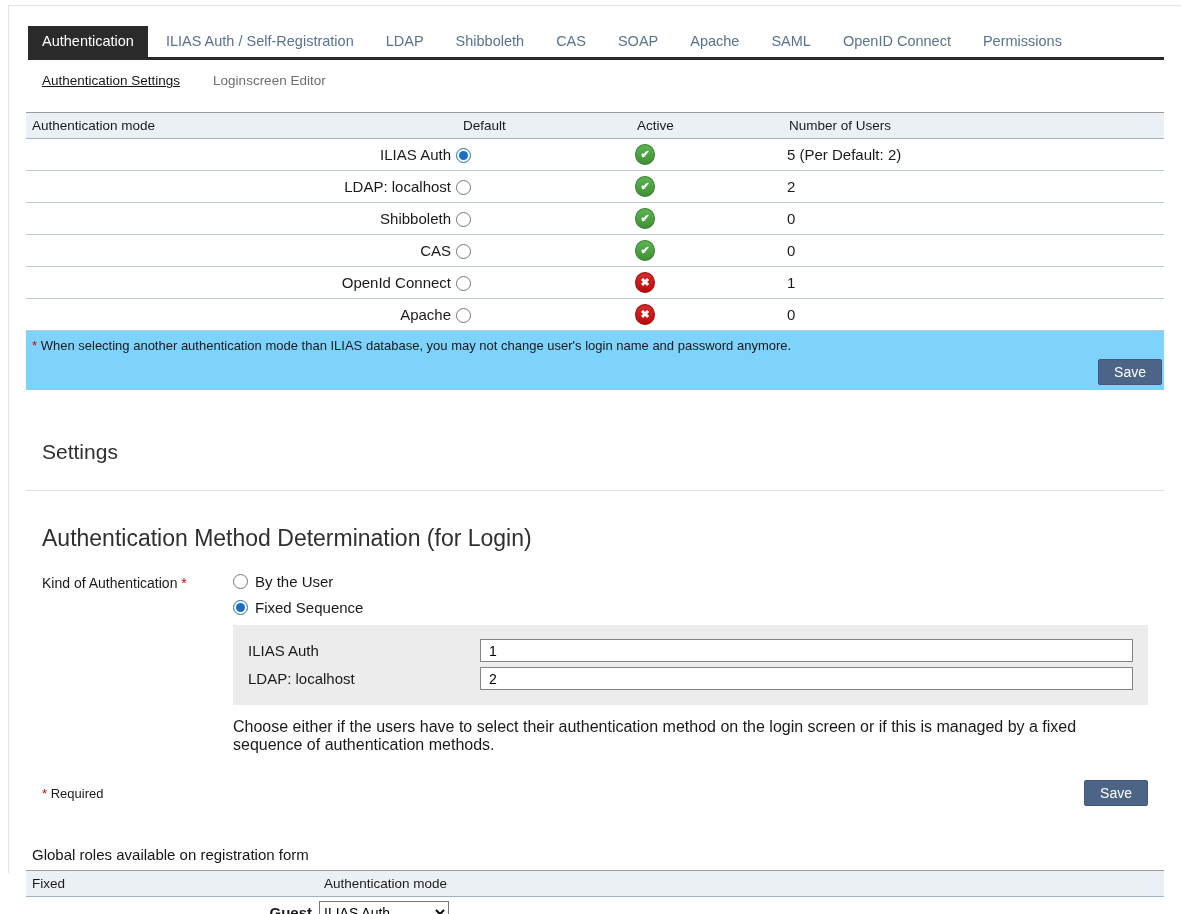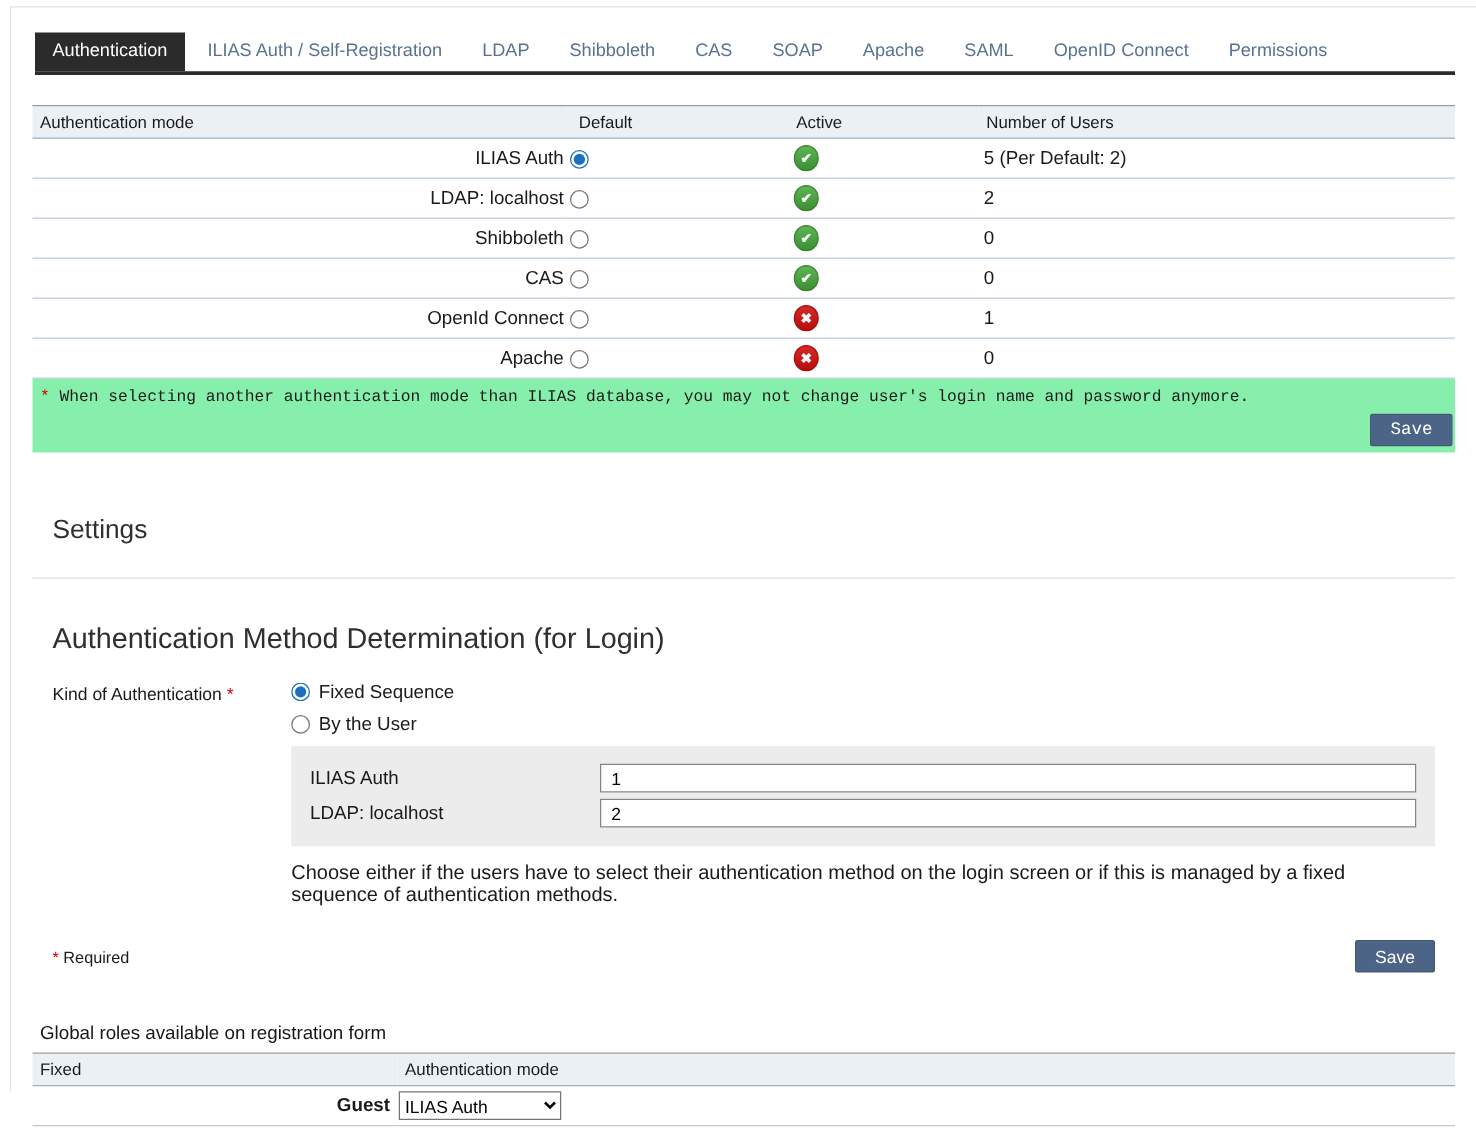--- a/index.html
+++ b/index.html
@@ -41,21 +41,21 @@
   td.c-act  { padding-left: 7px; }
   td.c-usr  { padding-left: 4px; }
 
   input[type="radio"] { width: 15px; height: 15px; accent-color: #1a6fc0; vertical-align: middle; cursor: pointer; }
 
   .ico { display: inline-flex; width: 20px; height: 21px; border-radius: 50%;
          align-items: center; justify-content: center; color: #fff; font-size: 11px; font-weight: bold; }
   .ico.ok { background: linear-gradient(#5cb553, #3e8f36); border: 1px solid #38812f; }
   .ico.no { background: linear-gradient(#d62a2a, #b80d0d); border: 1px solid #a40c0c; }
 
-  .tbl-foot { background: #86efac; padding: 7px 2px 5px 6px; font-family: Liberation Mono, monospace; }
+  .tbl-foot { background: #7dd3fc; padding: 7px 2px 5px 6px; }
   .footnote { font-size: 13px; line-height: 15px; color: #1a1a1a; }
   .marker { color: #d40000; }
   .btn-row { display: flex; justify-content: flex-end; margin-top: 6px; }
 
   .btn { background: #4c6586; color: #ffffff; border: 1px solid #44587a; border-radius: 2px;
          font-size: 14px; line-height: 16px; padding: 4px 15px; font-family: inherit; cursor: pointer; }
 
   
   h2.settings { font-size: 21px; font-weight: 400; color: #2f2f2f; margin: 50px 0 0 16px; }
   hr.divider { border: 0; border-top: 1px solid #e0e0e0; margin: 26px 0 0; }
@@ -97,20 +97,24 @@
     <a class="tab">LDAP</a>
     <a class="tab">Shibboleth</a>
     <a class="tab">CAS</a>
     <a class="tab">SOAP</a>
     <a class="tab">Apache</a>
     <a class="tab">SAML</a>
     <a class="tab">OpenID Connect</a>
     <a class="tab">Permissions</a>
   </nav>
 
+  <nav class="subtabs">
+    <a class="subtab active">Authentication Settings</a>
+    <a class="subtab">Loginscreen Editor</a>
+  </nav>
 
   <div class="main">
 
 
     <table>
       <colgroup>
           <col style="width:427px">
           <col style="width:175px">
           <col style="width:155px">
           <col>
@@ -178,26 +182,26 @@
 
     <h3 class="form-head">Authentication Method Determination (for Login)</h3>
 
     <div class="form-row">
       <div class="form-label">
         <span>Kind of Authentication</span>
         <span class="marker">*</span>
       </div>
       <div class="form-control">
         <label class="radio-line">
+          <input type="radio" name="kind-det" style="">
+          <span>By the User</span>
+        </label>
+        <label class="radio-line">
           <input type="radio" name="kind-det" checked="" style="">
           <span>Fixed Sequence</span>
-        </label>
-        <label class="radio-line">
-          <input type="radio" name="kind-det" style="">
-          <span>By the User</span>
         </label>
 
         <div class="seq-box">
           <div class="seq-row">
             <span class="seq-label">ILIAS Auth</span>
             <input class="seq-input" type="text" value="1" style="">
           </div>
           <div class="seq-row">
             <span class="seq-label">LDAP: localhost</span>
             <input class="seq-input" type="text" value="2" style="">

